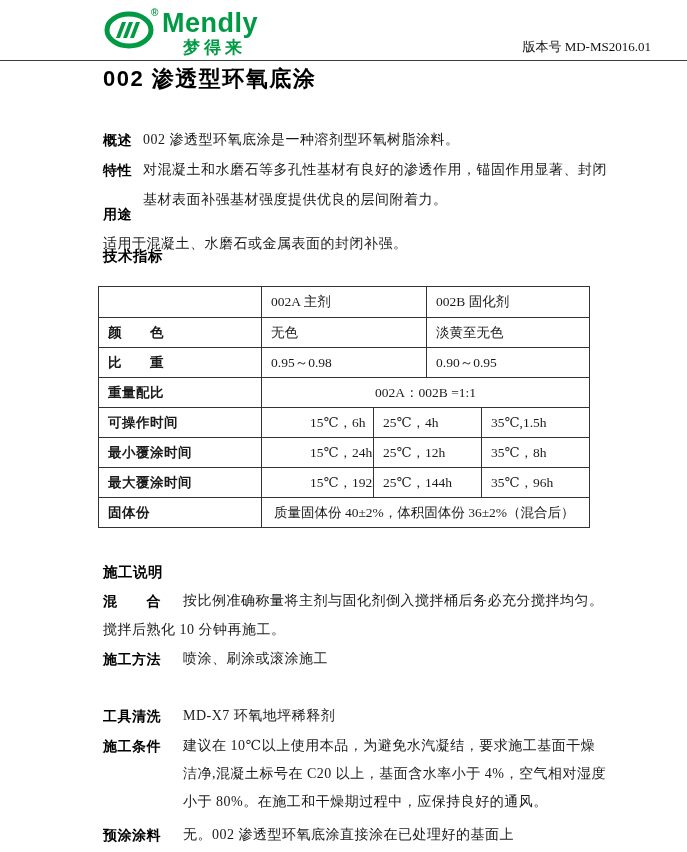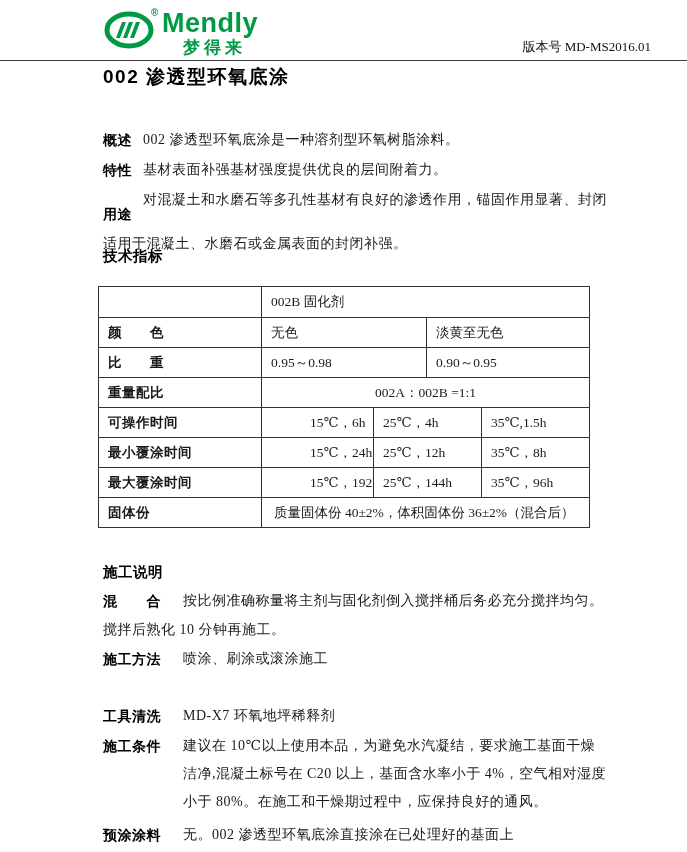--- a/index.html
+++ b/index.html
@@ -28,21 +28,21 @@
   }
   .version {
     position:absolute; top:38px; right:36px;
     font-size:13px; color:#111;
   }
   .header-rule { position:absolute; left:0; top:60px; width:687px; height:0; border-top:1.5px solid #3c3c3c; }
   
   .doc-title {
     position:absolute; left:103px; top:64px;
     font-family:"Liberation Sans","DejaVu Sans",sans-serif;
-    font-weight:bold; font-size:19px; letter-spacing:1.5px; color:#000;
+    font-weight:bold; font-size:22px; letter-spacing:1.5px; color:#000;
   }
   
   .row { position:absolute; left:103px; display:flex; line-height:30px; font-size:14px; letter-spacing:0.5px; }
   .lbl {
     font-family:"Liberation Sans","DejaVu Sans",sans-serif;
     font-weight:bold; flex:none; color:#000;
   }
   .lbl-s1 { width:40px; }
   .lbl-s2 { width:80px; }
   .txt-col { width:492px; }
@@ -99,35 +99,36 @@
   <div class="doc-title">002 渗透型环氧底涂</div>
 
   <div class="row" style="top:125px;justify-content:space-between;">
     <span class="lbl lbl-s1">概述</span>
     <span class="txt-col">002 渗透型环氧底涂是一种溶剂型环氧树脂涂料。</span>
   </div>
 
   <div class="row" style="top:155px;">
     <span class="lbl lbl-s1">特性</span>
     <span class="txt-col">
+      <span style="display:block;">对混凝土和水磨石等多孔性基材有良好的渗透作用，锚固作用显著、封闭</span>
       <span style="display:block;">基材表面补强基材强度提供优良的层间附着力。</span>
-      <span style="display:block;">对混凝土和水磨石等多孔性基材有良好的渗透作用，锚固作用显著、封闭</span>
     </span>
   </div>
 
   <div class="row" style="top:199px;flex-direction:column;">
     <span class="lbl lbl-s1">用途</span>
     <span class="txt-col">适用于混凝土、水磨石或金属表面的封闭补强。</span>
   </div>
 
   <div class="heading" style="top:241px;">技术指标</div>
 
   <div class="spec-table">
     <div class="t-row">
       <div class="t-cell c-label"></div>
+      <div class="t-cell c-half">002A 主剂</div>
       <div class="t-cell c-rest">002B 固化剂</div>
     </div>
     <div class="t-row">
       <div class="t-cell c-label">颜　　色</div>
       <div class="t-cell c-half">无色</div>
       <div class="t-cell c-rest">淡黄至无色</div>
     </div>
     <div class="t-row">
       <div class="t-cell c-label">比　　重</div>
       <div class="t-cell c-half">0.95～0.98</div>

